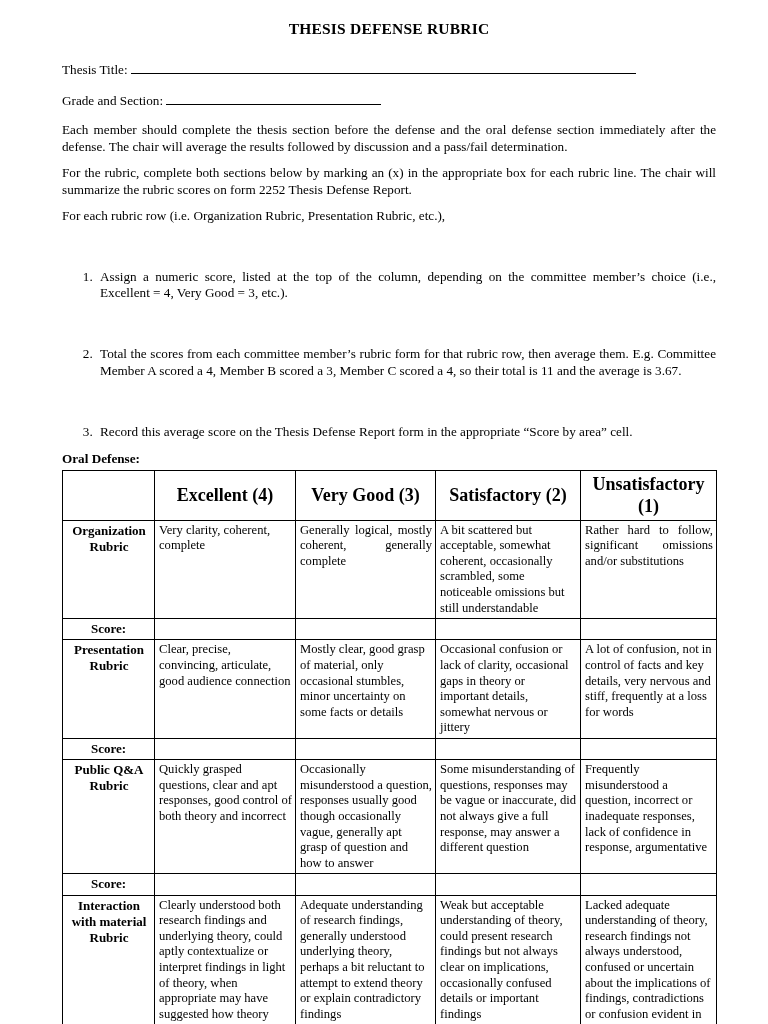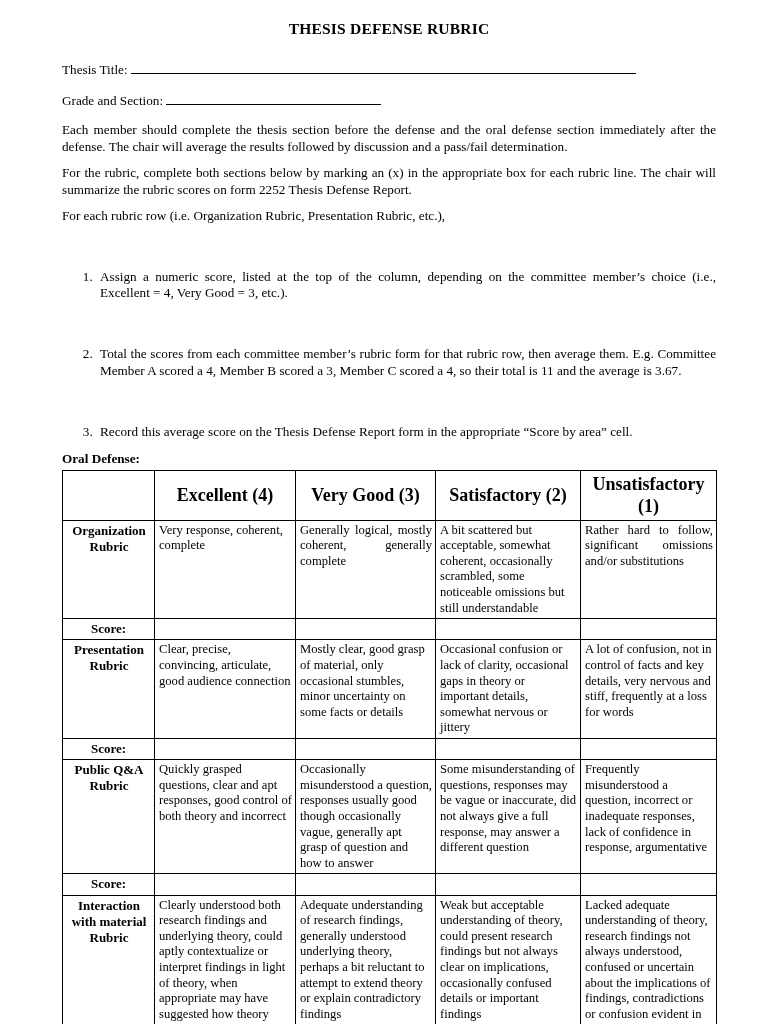--- a/index.html
+++ b/index.html
@@ -186,21 +186,21 @@
           <th class="hdr">Excellent (4)</th>
           <th class="hdr">Very Good (3)</th>
           <th class="hdr">Satisfactory (2)</th>
           <th class="hdr">Unsatisfactory (1)</th>
         </tr>
       </thead>
       <tbody>
 
         <tr style="height:92px;">
           <td class="rowlabel">Organization Rubric</td>
-          <td class="crit">Very response, coherent, complete</td>
+          <td class="crit">Very clarity, coherent, complete</td>
           <td class="crit justify">Generally logical, mostly coherent, generally complete</td>
           <td class="crit">A bit scattered but acceptable, somewhat coherent, occasionally scrambled, some noticeable omissions but still understandable</td>
           <td class="crit justify">Rather hard to follow, significant omissions and/or substitutions</td>
         </tr>
         <tr class="score-row">
           <td class="score-label">Score:</td>
           <td class="score-blank"></td>
           <td class="score-blank"></td>
           <td class="score-blank"></td>
           <td class="score-blank"></td>

